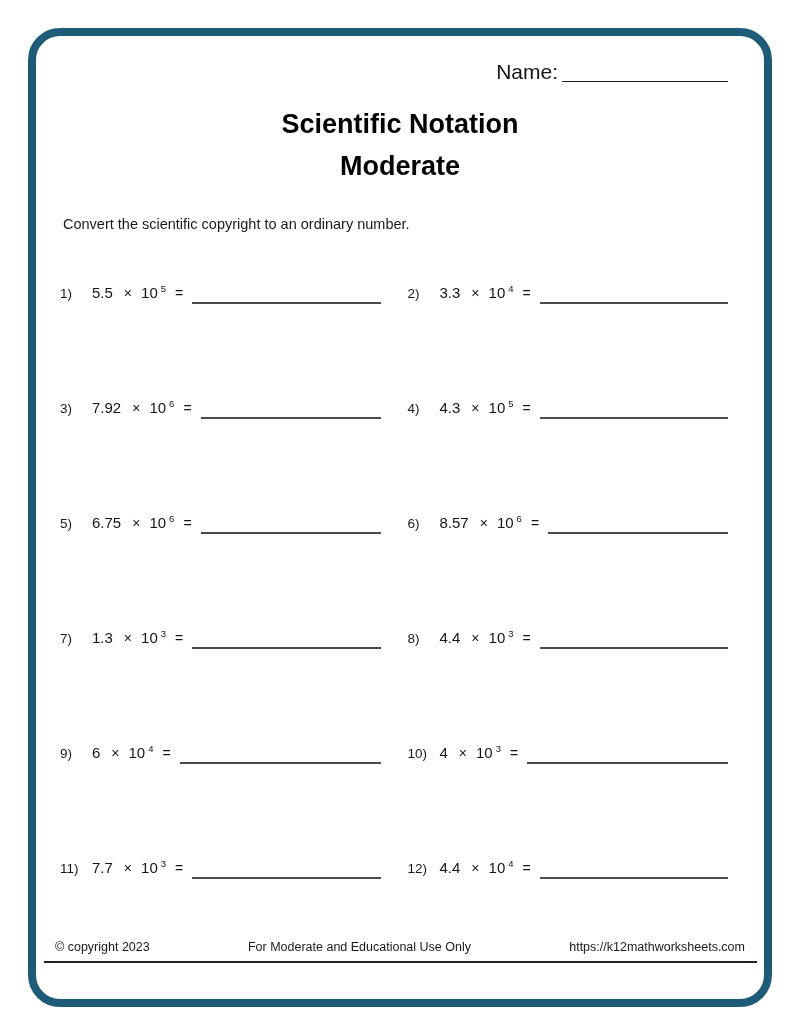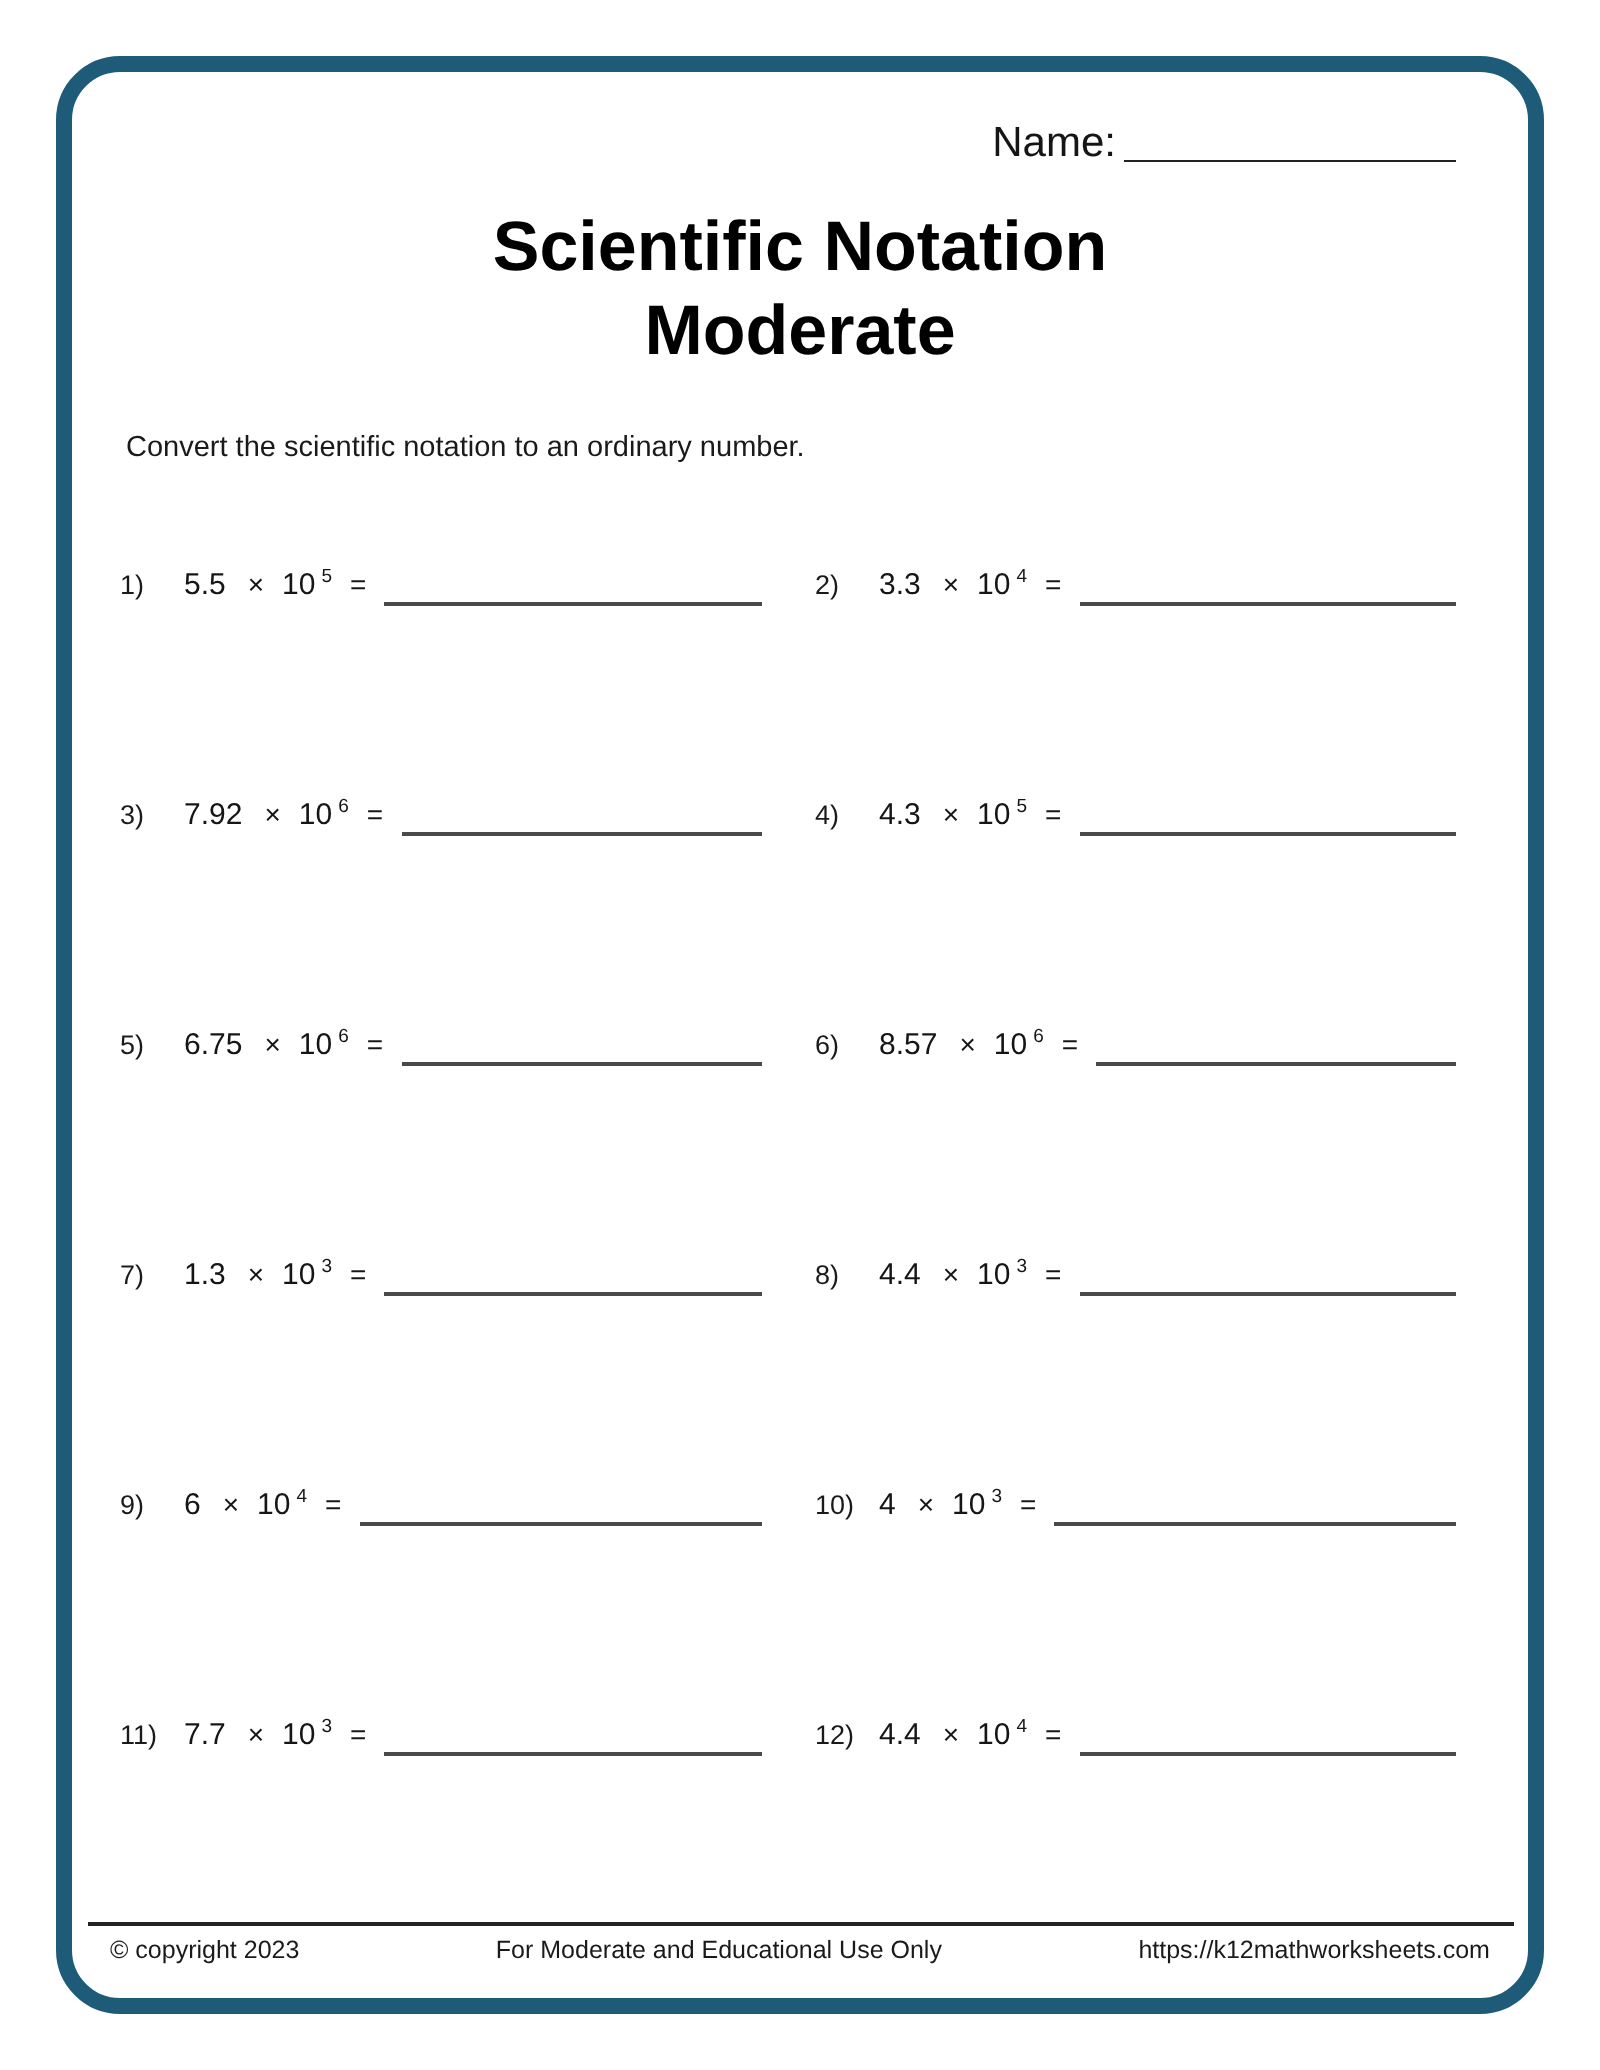--- a/index.html
+++ b/index.html
@@ -34,21 +34,21 @@
     border-bottom: 1.5px solid #222;
     transform: translateY(3px);
     margin-left: 4px;
   }
   .title-block {
     position: absolute;
     top: 103px;
     left: 0;
     width: 100%;
     text-align: center;
-    font-size: 35px;
+    font-size: 27px;
     font-weight: 700;
     line-height: 42px;
     color: #000;
   }
   .instruction {
     position: absolute;
     top: 216px;
     left: 63px;
     font-size: 14.5px;
     color: #1a1a1a;
@@ -91,21 +91,21 @@
   .footer-rule {
     position: absolute;
     top: 961px;
     left: 44px;
     right: 43px;
     height: 2px;
     background: #222;
   }
   .footer-row {
     position: absolute;
-    top: 968px;
+    top: 940px;
     left: 55px;
     right: 55px;
     display: flex;
     justify-content: space-between;
     align-items: baseline;
     font-size: 12.5px;
     color: #1a1a1a;
   }
 </style>
 </head>
@@ -118,21 +118,21 @@
   <div class="name-block">
     <span>Name:</span>
     <span class="name-line"></span>
   </div>
 
   <div class="title-block">
     <div>Scientific Notation</div>
     <div>Moderate</div>
   </div>
 
-  <div class="instruction">Convert the scientific notation to an ordinary number.</div>
+  <div class="instruction">Convert the scientific copyright to an ordinary number.</div>
 
   <div class="problems-grid">
     <div class="problem">
       <span class="pnum">1)</span>
       <span class="coef">5.5</span>
       <span class="times">×</span>
       <span class="base">10</span>
       <span class="exp">5</span>
       <span class="eq">=</span>
       <span class="blank"></span>

